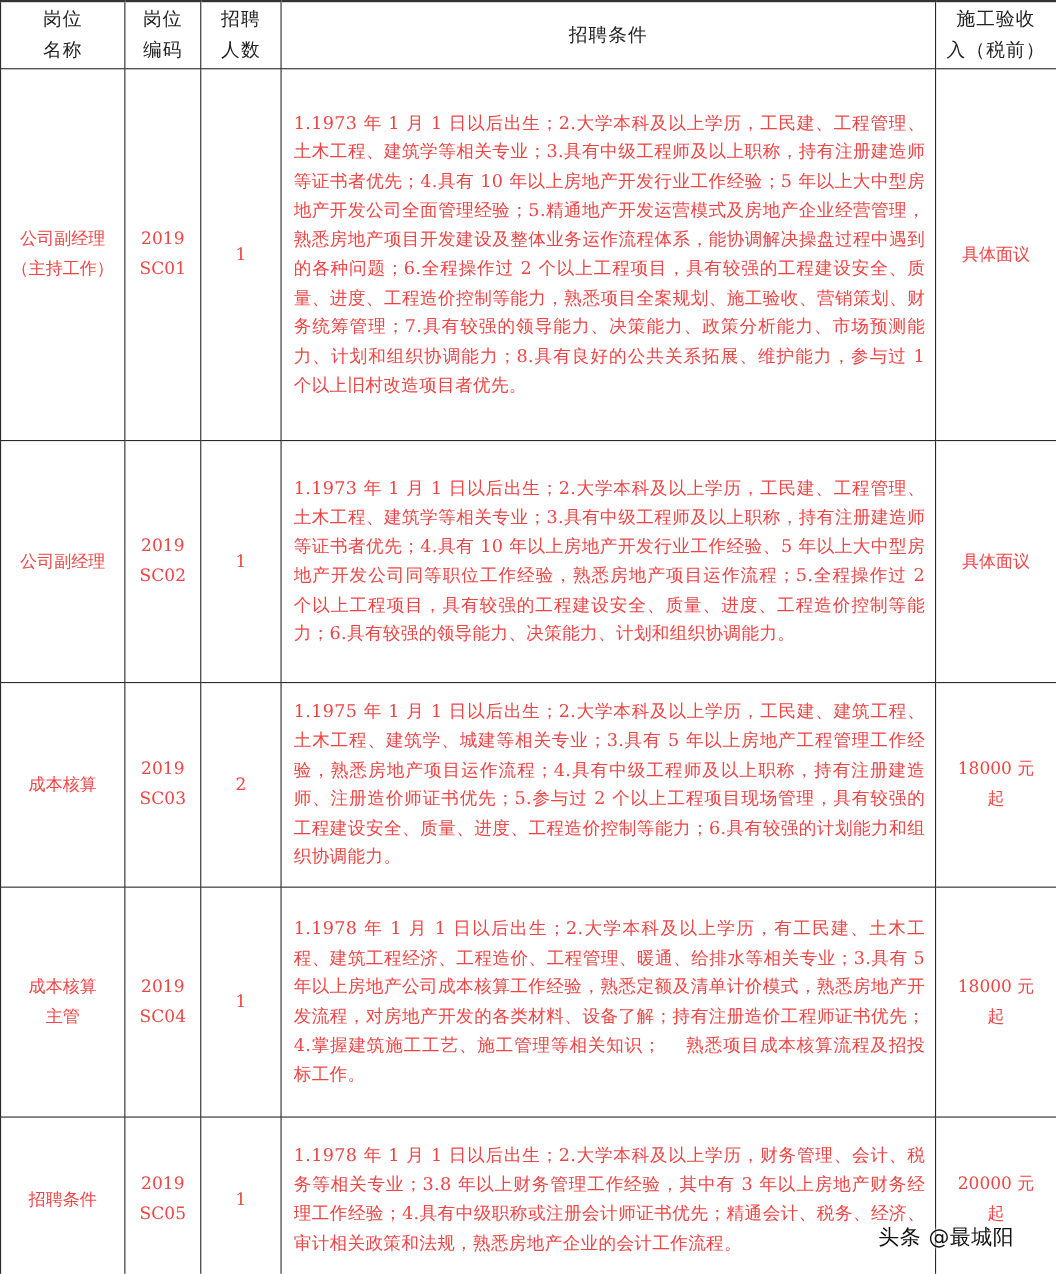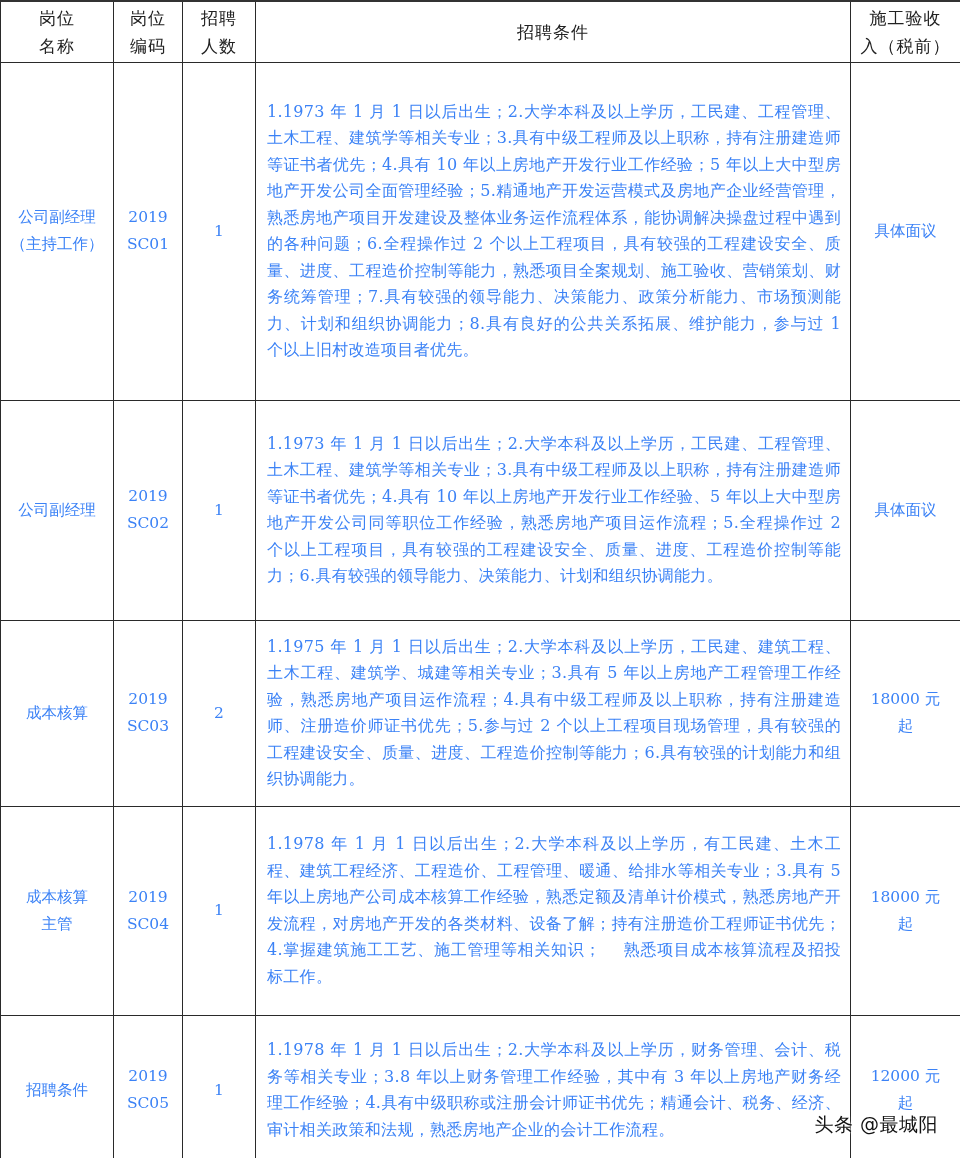--- a/index.html
+++ b/index.html
@@ -22,33 +22,33 @@
     font-weight: normal;
     font-size: 17px;
     line-height: 28px;
     letter-spacing: 1px;
     color: #222;
   }
   .tbl td {
     font-family: "DejaVu Serif", "Liberation Serif", serif;
     font-size: 15.5px;
     line-height: 27px;
-    color: #3b82f6;
+    color: #ef4444;
   }
   .tbl td.req {
     text-align: justify;
     padding: 0 9px 0 11px;
     font-size: 16px;
     line-height: 26.5px;
     letter-spacing: 0.3px;
     vertical-align: middle;
   }
   .name-cell span, .code-cell span, .salary-cell span { display: block; }
   .watermark {
-    position: absolute; right: 22px; bottom: 20px;
+    position: absolute; right: 38px; bottom: 20px;
     font-family: "DejaVu Sans", "Liberation Sans", sans-serif;
     font-size: 19px; color: #111;
     text-shadow: 0 0 3px #fff, 0 0 3px #fff;
     letter-spacing: 0.5px;
   }
 </style>
 </head>
 <body>
 
 <table class="tbl">
@@ -148,20 +148,20 @@
     <td class="name-cell">
       <span>招聘条件</span>
     </td>
     <td class="code-cell">
       <span>2019</span>
       <span>SC05</span>
     </td>
     <td>1</td>
     <td class="req">1.1978 年 1 月 1 日以后出生；2.大学本科及以上学历，财务管理、会计、税务等相关专业；3.8 年以上财务管理工作经验，其中有 3 年以上房地产财务经理工作经验；4.具有中级职称或注册会计师证书优先；精通会计、税务、经济、审计相关政策和法规，熟悉房地产企业的会计工作流程。</td>
     <td class="salary-cell">
-      <span>12000 元</span>
+      <span>20000 元</span>
       <span>起</span>
     </td>
   </tr>
 </tbody>
   </table>
 
 <div class="watermark">头条 @最城阳</div>
 
 </body></html>

